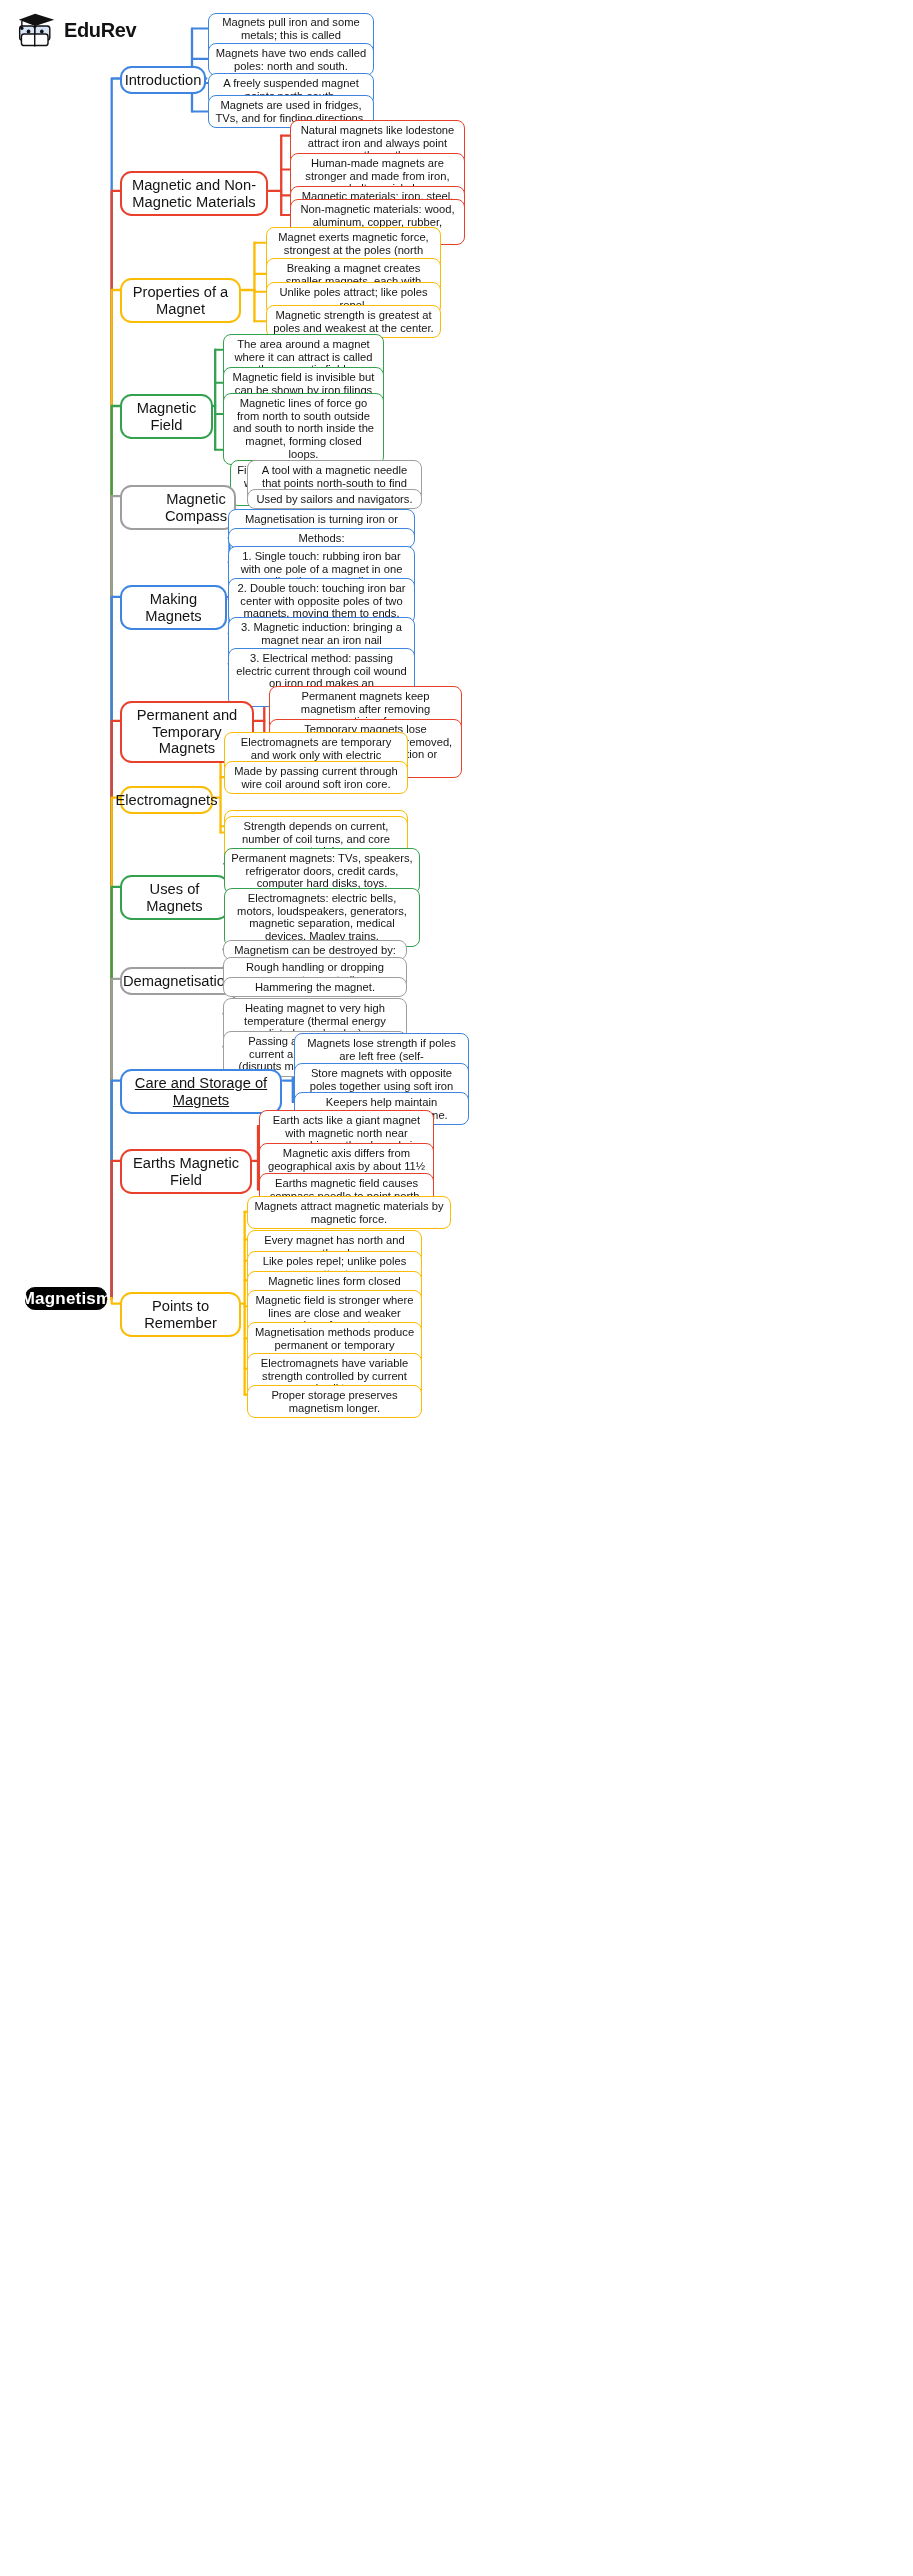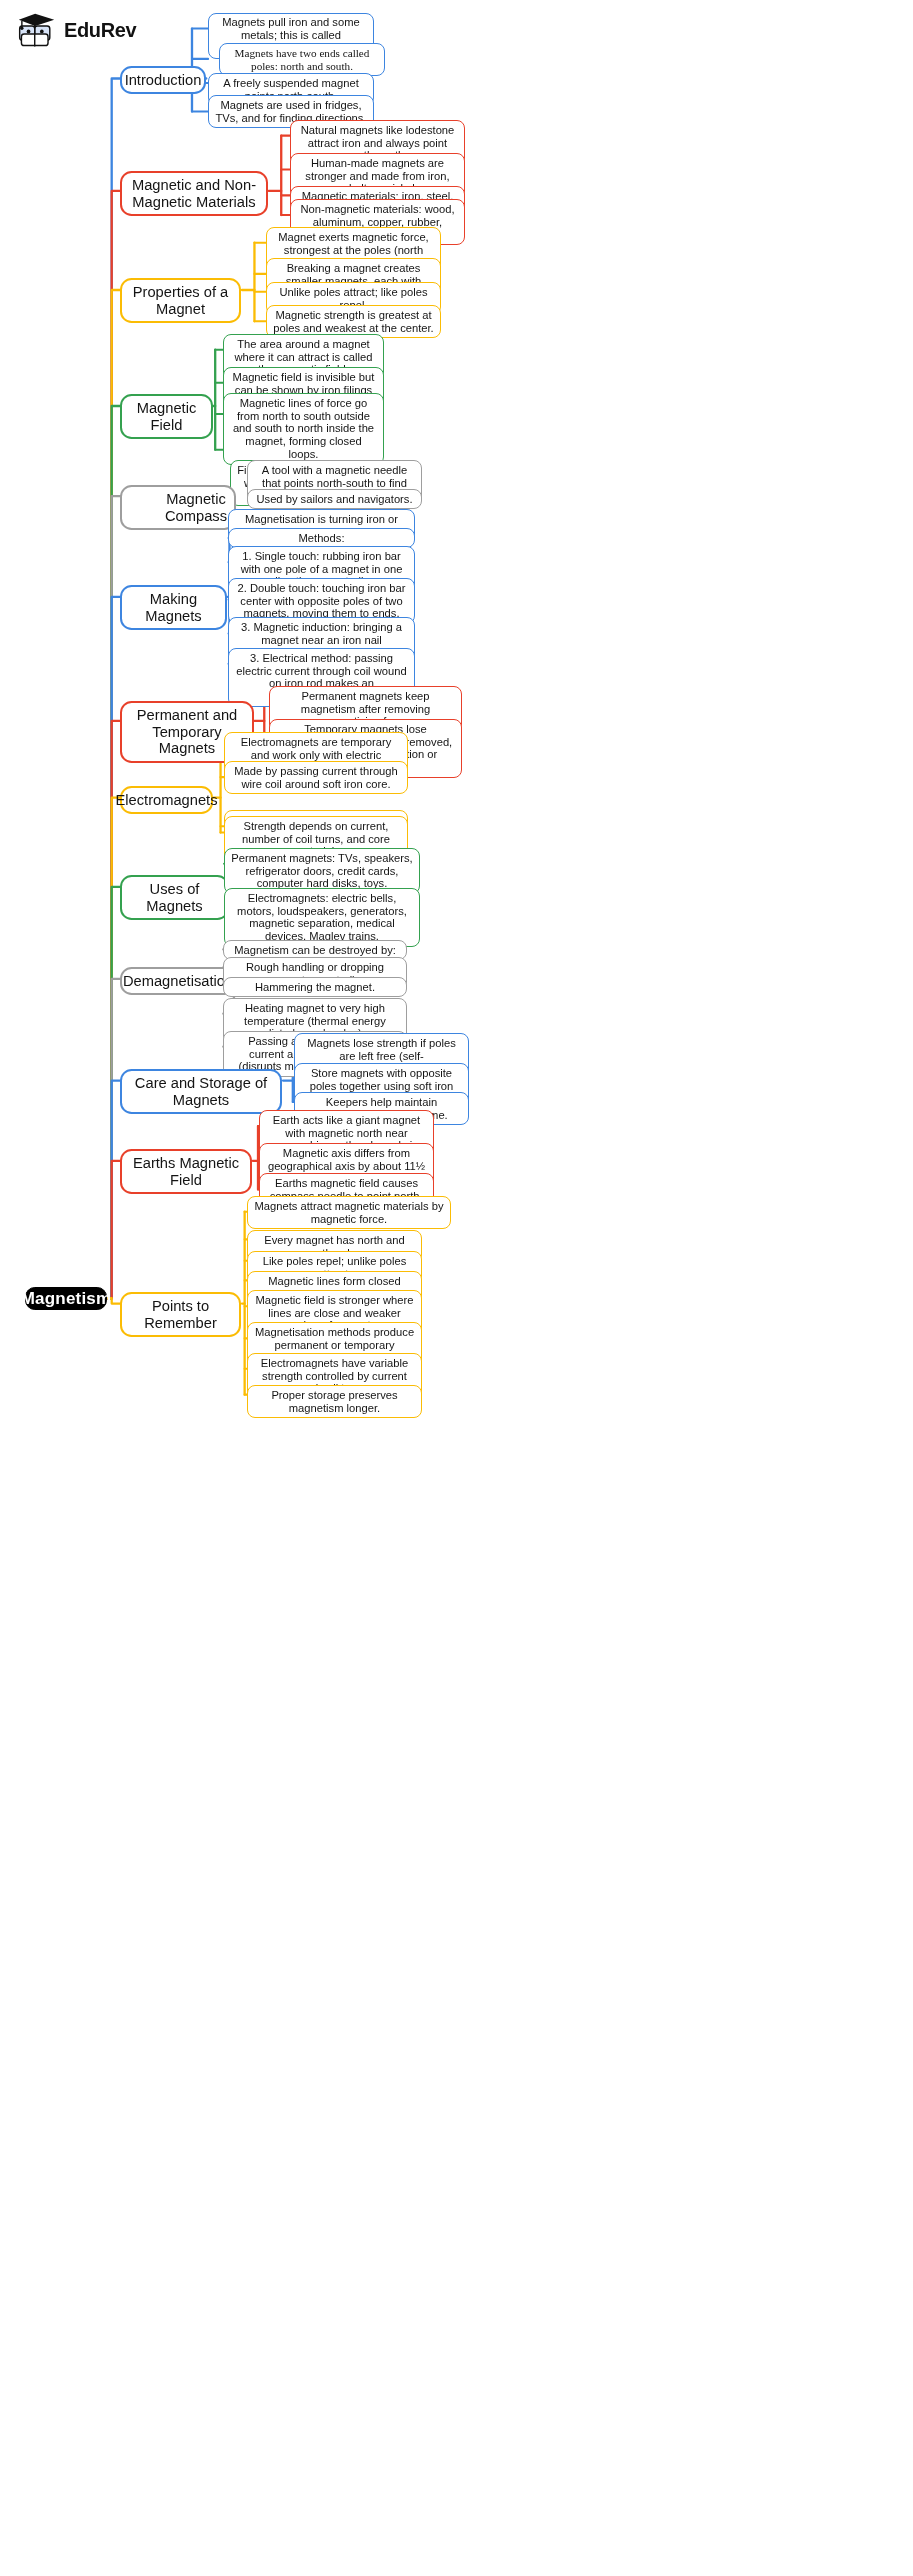--- a/index.html
+++ b/index.html
@@ -201,21 +201,21 @@
 
   <div class="node root" style="left: 25px; top: 1287px; width: 82px; height: 23px;">
         <span>Magnetism</span>
       </div>
       <div class="node branch c-blue" style="left: 120px; top: 66px; width: 86px; min-height: 25px;">
         <span>Introduction</span>
       </div>
       <div class="node leaf c-blue" style="left: 208px; top: 12.5px; width: 166px; min-height: 32px;">
         <span>Magnets pull iron and some metals; this is called magnetism.</span>
       </div>
-      <div class="node leaf c-blue" style="left: 219px; top: 43px; width: 166px; min-height: 32px; font-family: Liberation Serif, serif;">
+      <div class="node leaf c-blue" style="left: 208px; top: 43px; width: 166px; min-height: 32px;">
         <span>Magnets have two ends called poles: north and south.</span>
       </div>
       <div class="node leaf c-blue" style="left: 208px; top: 73px; width: 166px; min-height: 19.6px;">
         <span>A freely suspended magnet points north-south.</span>
       </div>
       <div class="node leaf c-blue" style="left: 208px; top: 95px; width: 166px; min-height: 32px;">
         <span>Magnets are used in fridges, TVs, and for finding directions.</span>
       </div>
       <div class="node branch c-red" style="left: 120px; top: 171px; width: 148px; min-height: 39px;">
         <span>Magnetic and Non-Magnetic Materials</span>
@@ -336,21 +336,21 @@
       </div>
       <div class="node leaf c-grey" style="left: 223px; top: 977px; width: 184px; min-height: 19.6px;">
         <span>Hammering the magnet.</span>
       </div>
       <div class="node leaf c-grey" style="left: 223px; top: 998px; width: 184px; min-height: 32px;">
         <span>Heating magnet to very high temperature (thermal energy disturbs molecules).</span>
       </div>
       <div class="node leaf c-grey" style="left: 223px; top: 1031px; width: 184px; min-height: 32px;">
         <span>Passing alternating electric current around the magnet (disrupts molecular alignment).</span>
       </div>
-      <div class="node branch c-blue" style="left: 120px; top: 1069px; width: 162px; min-height: 23px;">
+      <div class="node branch c-blue" style="left: 120px; top: 1069px; width: 162px; min-height: 23px; text-decoration: underline;">
         <span>Care and Storage of Magnets</span>
       </div>
       <div class="node leaf c-blue" style="left: 294px; top: 1033px; width: 175px; min-height: 32px;">
         <span>Magnets lose strength if poles are left free (self-demagnetisation).</span>
       </div>
       <div class="node leaf c-blue" style="left: 294px; top: 1063px; width: 175px; min-height: 32px;">
         <span>Store magnets with opposite poles together using soft iron strips called magnetic keepers.</span>
       </div>
       <div class="node leaf c-blue" style="left: 294px; top: 1092px; width: 175px; min-height: 19.6px;">
         <span>Keepers help maintain magnetism for longer time.</span>

